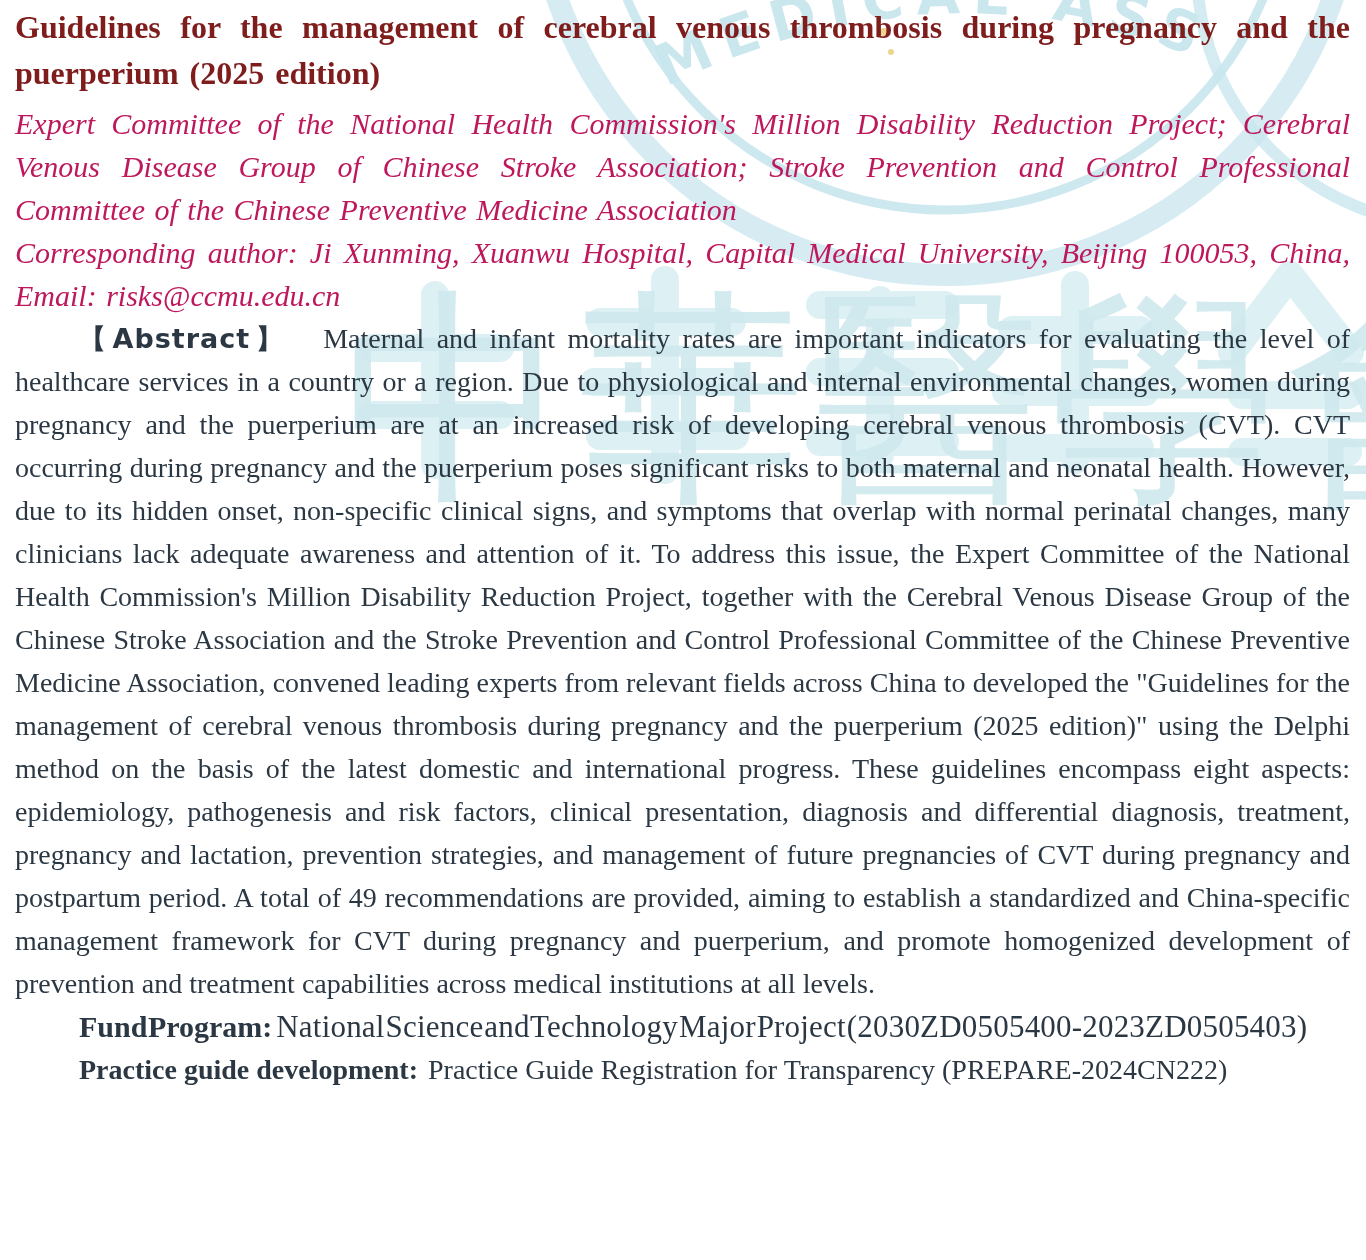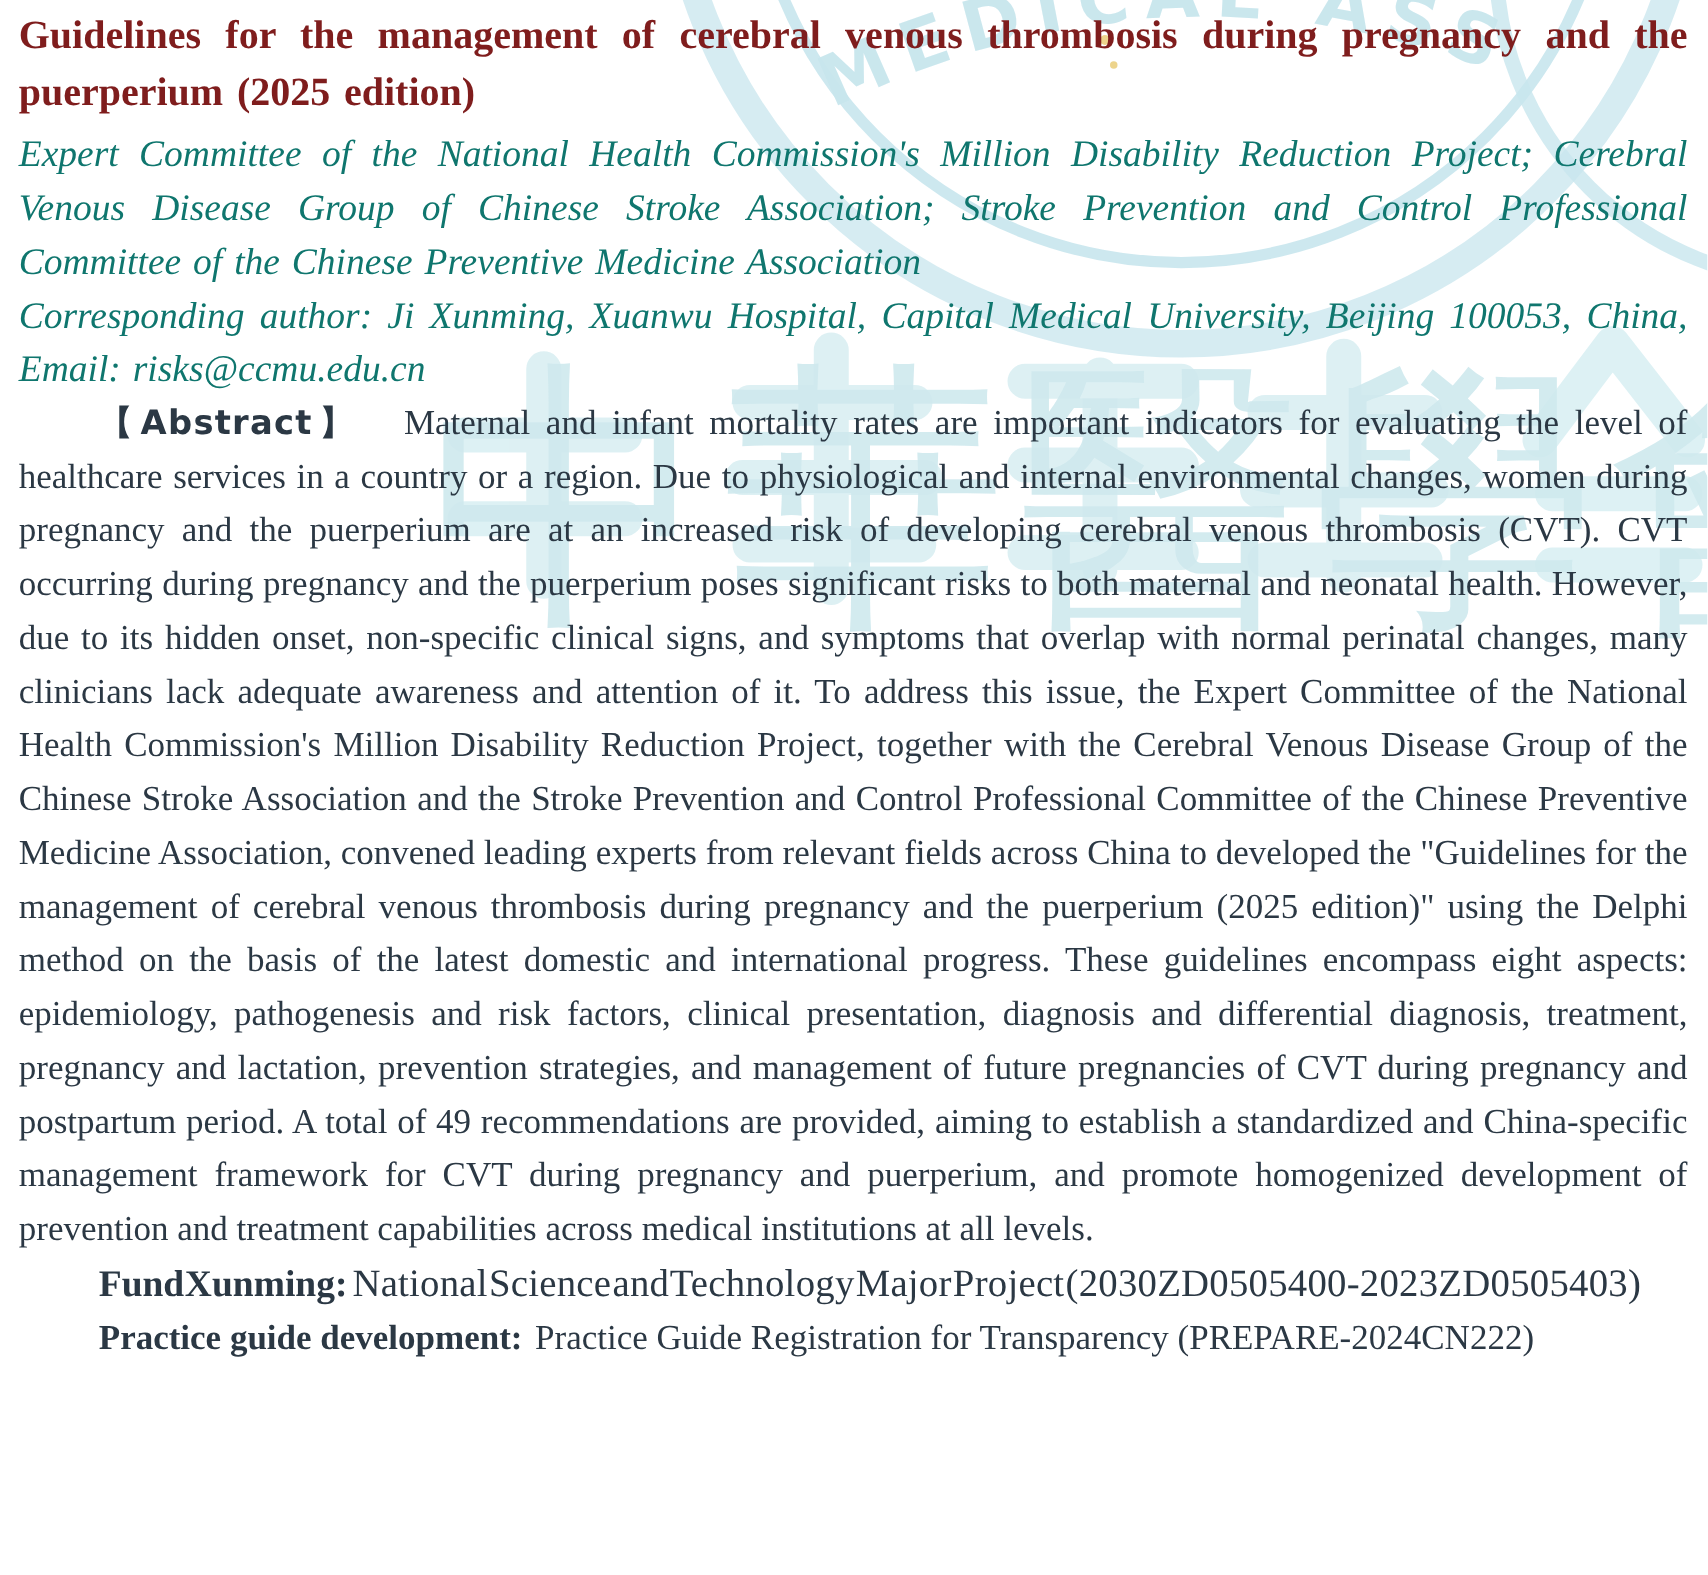--- a/index.html
+++ b/index.html
@@ -25,21 +25,21 @@
     color:#7f1d1d;
     text-align:justify;
     word-spacing:3px;
   }
   .authors,.corresponding{
     margin:0;
     font-style:italic;
     font-size:30px;line-height:43px;
     text-align:justify;
     word-spacing:2px;
-    color:#0f766e;
+    color:#be185d;
   }
   .body-par{
     margin:0;
     font-size:28px;line-height:43px;
     text-align:justify;
   }
   .indent{text-indent:64px;}
   .label{
     font-weight:bold;
     font-family:"DejaVu Sans","Liberation Serif",serif;
@@ -115,21 +115,21 @@
     <p class="authors">Expert Committee of the National Health Commission's Million Disability Reduction Project; Cerebral Venous Disease Group of Chinese Stroke Association; Stroke Prevention and Control Professional Committee of the Chinese Preventive Medicine Association</p>
 
     <p class="corresponding">Corresponding author: Ji Xunming, Xuanwu Hospital, Capital Medical University, Beijing 100053, China, Email: risks@ccmu.edu.cn</p>
 
     <p class="body-par abstract indent">
       <span class="label">【Abstract】</span><span>Maternal and infant mortality rates are important indicators for evaluating the level of healthcare services in a country or a region. Due to physiological and internal environmental changes, women during pregnancy and the puerperium are at an increased risk of developing cerebral venous thrombosis (CVT). CVT occurring during pregnancy and the puerperium poses significant risks to both maternal and neonatal health. However, due to its hidden onset, non-specific clinical signs, and symptoms that overlap with normal perinatal changes, many clinicians lack adequate awareness and attention of it. To address this issue, the Expert Committee of the National Health Commission's Million Disability Reduction Project, together with the Cerebral Venous Disease Group of the Chinese Stroke Association and the Stroke Prevention and Control Professional Committee of the Chinese Preventive Medicine Association, convened leading experts from relevant fields across China to developed the "Guidelines for the management of cerebral venous thrombosis during pregnancy and the puerperium (2025 edition)" using the Delphi method on the basis of the latest domestic and international progress. These guidelines encompass eight aspects: epidemiology, pathogenesis and risk factors, clinical presentation, diagnosis and differential diagnosis, treatment, pregnancy and lactation, prevention strategies, and management of future pregnancies of CVT during pregnancy and postpartum period. A total of 49 recommendations are provided, aiming to establish a standardized and China-specific management framework for CVT during pregnancy and puerperium, and promote homogenized development of prevention and treatment capabilities across medical institutions at all levels.</span>
     </p>
 
 
     <p class="body-par fund indent">
-      <span class="label">Fund Xunming:</span><span>National Science and Technology Major Project (2030ZD0505400-2023ZD0505403)</span>
+      <span class="label">Fund Program:</span><span>National Science and Technology Major Project (2030ZD0505400-2023ZD0505403)</span>
     </p>
 
     <p class="body-par registration indent">
       <span class="label">Practice guide development:</span><span>Practice Guide Registration for Transparency (PREPARE-2024CN222)</span>
     </p>
 
   </div>
 
   <div class="white-blob blob-a"></div>
   <div class="white-blob blob-b"></div>

